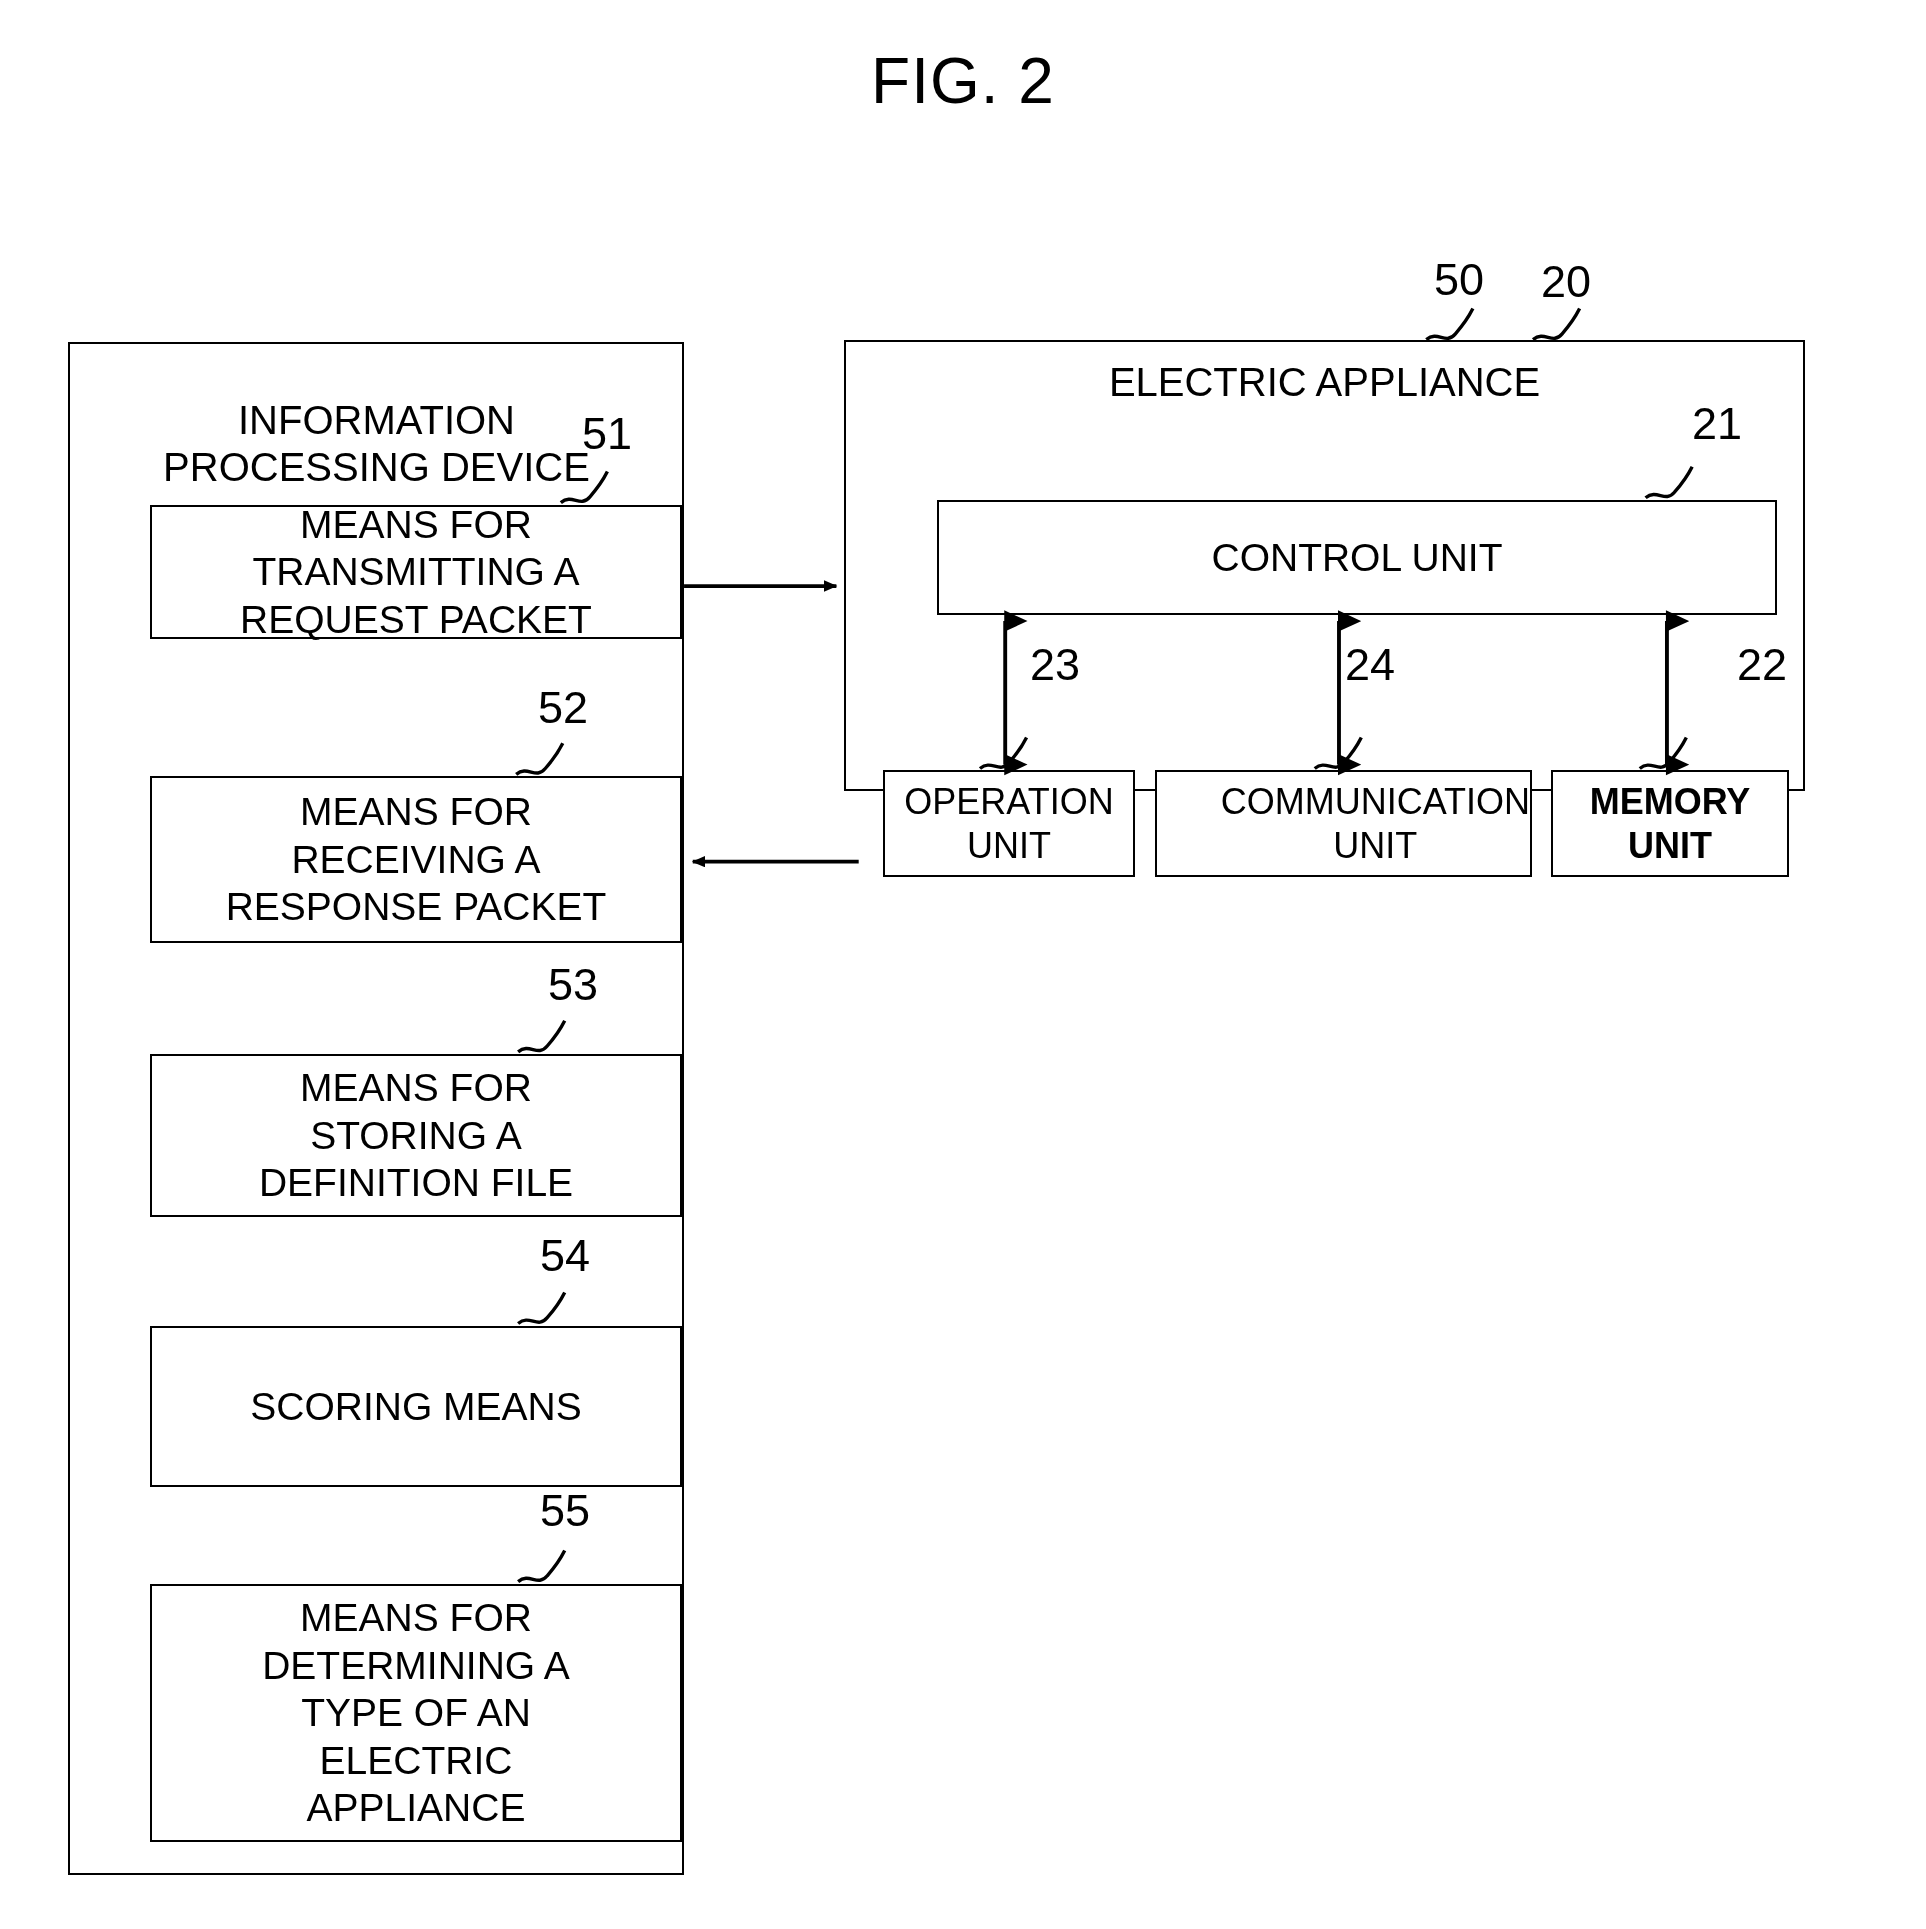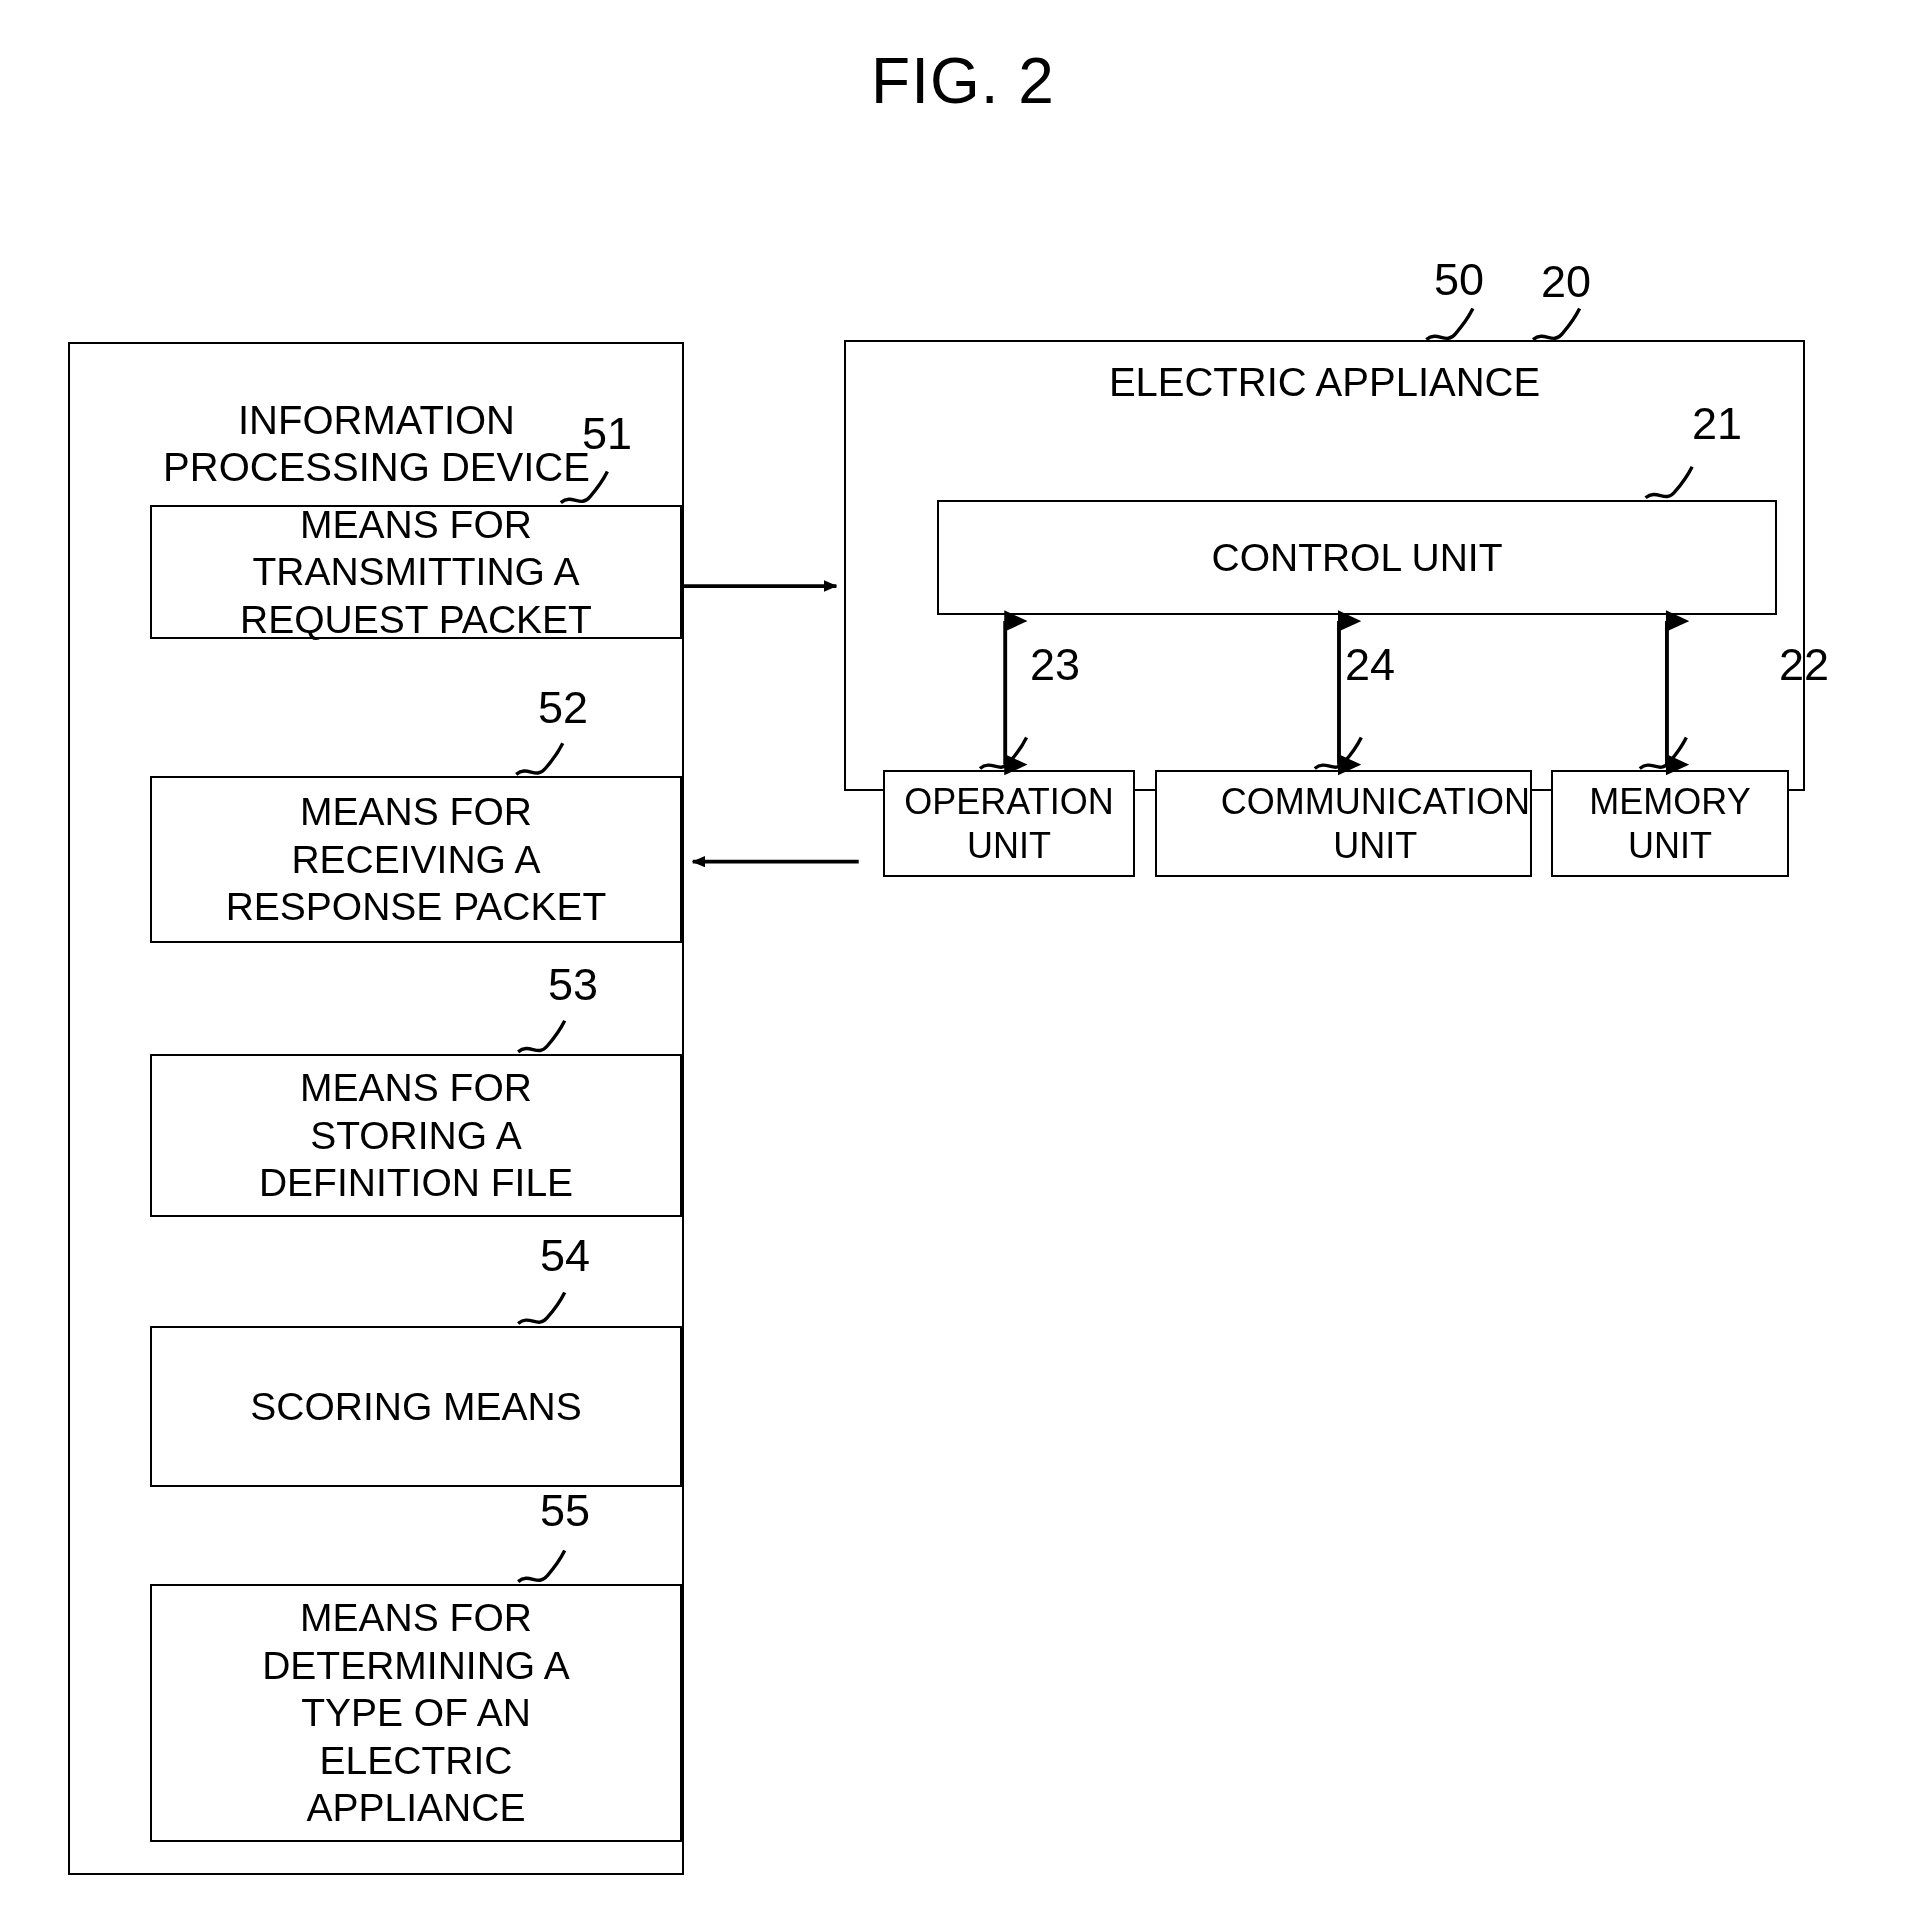--- a/index.html
+++ b/index.html
@@ -80,33 +80,33 @@
   #box-53 { left: 150px; top: 1054px; width: 532px; height: 163px; }
   #box-54 { left: 150px; top: 1326px; width: 532px; height: 161px; }
   #box-55 { left: 150px; top: 1584px; width: 532px; height: 258px; }
 
   #panel-appliance { left: 844px; top: 340px; width: 961px; height: 451px; }
   #appliance-title { left: 854px; top: 359px; width: 941px; }
 
   #box-21 { left: 893px;  top: 500px; width: 840px; height: 115px; margin-left: 44px; }
   #box-23 { left: 883px;  top: 770px; width: 252px; height: 107px; font-size: 36px; }
   #box-24 { left: 1155px; top: 770px; width: 377px; height: 107px; font-size: 36px; justify-content: flex-end; }
-  #box-22 { left: 1551px; top: 770px; width: 238px; height: 107px; font-size: 36px; }
+  #box-22 { left: 1551px; top: 770px; width: 238px; height: 107px; font-size: 36px; font-weight: bold; }
 
   #ref-50 { left: 1434px; top: 254px; }
   #ref-20 { left: 1541px; top: 256px; }
   #ref-51 { left: 582px;  top: 408px; }
   #ref-52 { left: 538px;  top: 682px; }
   #ref-53 { left: 540px;  top: 959px; margin-left: 8px; }
   #ref-54 { left: 540px;  top: 1230px; }
   #ref-55 { left: 540px;  top: 1485px; }
   #ref-21 { left: 1692px; top: 398px; }
   #ref-23 { left: 1010px; top: 639px; margin-left: 20px; }
   #ref-24 { left: 1345px; top: 639px; }
-  #ref-22 { left: 1737px; top: 639px; margin-left: 42px; }
+  #ref-22 { left: 1737px; top: 639px; }
 
   
   #ref-50 { left: 1434px; top: 254px; }
 </style>
 </head>
 <body>
 
 <div id="figure-root">
 
   <div class="fig-title">FIG. 2</div>

